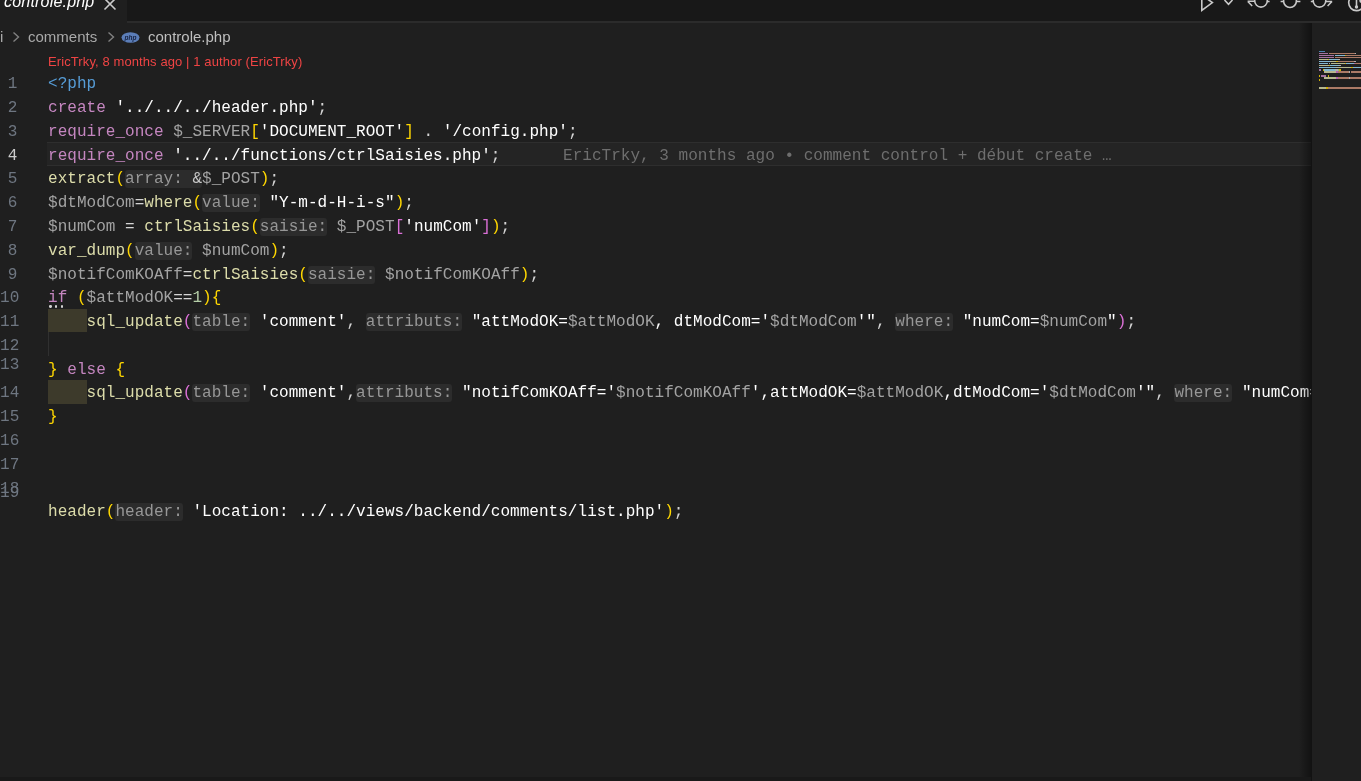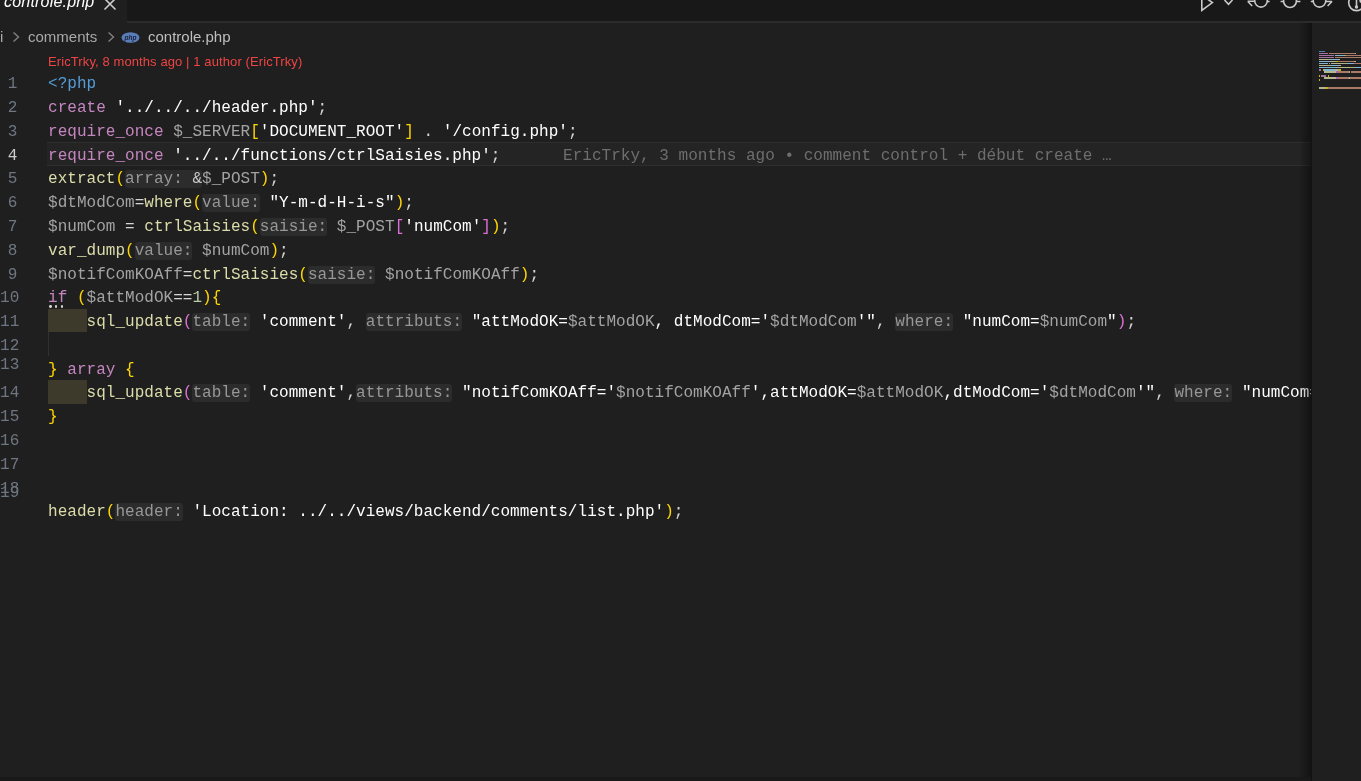--- a/index.html
+++ b/index.html
@@ -88,21 +88,21 @@
 <div class="cl" style="top:120.83px"><i class="k">require_once</i> <i class="v">$_SERVER</i><i class="b1">[</i><i class="s">'DOCUMENT_ROOT'</i><i class="b1">]</i><i class="p"> . </i><i class="s">'/config.php'</i><i class="p">;</i></div>
 <div class="cl" style="top:144.61px"><i class="k">require_once</i> <i class="s">'../../functions/ctrlSaisies.php'</i><i class="p">;</i></div>
 <div class="cl" style="top:168.40px"><i class="f">extract</i><i class="b1">(</i><i class="ih">array: <i class="amp">&amp;</i></i><i class="v">$_POST</i><i class="b1">)</i><i class="p">;</i></div>
 <div class="cl" style="top:192.18px"><i class="v">$dtModCom</i><i class="p">=</i><i class="f">where</i><i class="b1">(</i><i class="ih">value:</i> <i class="s">"Y-m-d-H-i-s"</i><i class="b1">)</i><i class="p">;</i></div>
 <div class="cl" style="top:215.96px"><i class="v">$numCom</i><i class="p"> = </i><i class="f">ctrlSaisies</i><i class="b1">(</i><i class="ih">saisie:</i> <i class="v">$_POST</i><i class="b2">[</i><i class="s">'numCom'</i><i class="b2">]</i><i class="b1">)</i><i class="p">;</i></div>
 <div class="cl" style="top:239.75px"><i class="f">var_dump</i><i class="b1">(</i><i class="ih">value:</i> <i class="v">$numCom</i><i class="b1">)</i><i class="p">;</i></div>
 <div class="cl" style="top:263.53px"><i class="v">$notifComKOAff</i><i class="p">=</i><i class="f">ctrlSaisies</i><i class="b1">(</i><i class="ih">saisie:</i> <i class="v">$notifComKOAff</i><i class="b1">)</i><i class="p">;</i></div>
 <div class="cl" style="top:287.32px"><i class="k">if</i> <i class="b1">(</i><i class="v">$attModOK</i><i class="p">==</i><i class="n">1</i><i class="b1">)</i><i class="b1">{</i></div>
 <div class="cl" style="top:311.10px">    <i class="f">sql_update</i><i class="b2">(</i><i class="ih">table:</i> <i class="s">'comment'</i><i class="p">,</i> <i class="ih">attributs:</i> <i class="s">"attModOK=</i><i class="v">$attModOK</i><i class="s">, dtModCom='</i><i class="v">$dtModCom</i><i class="s">'"</i><i class="p">,</i> <i class="ih">where:</i> <i class="s">"numCom=</i><i class="v">$numCom</i><i class="s">"</i><i class="b2">)</i><i class="p">;</i></div>
 <div class="cl" style="top:334.88px"></div>
-<div class="cl" style="top:358.67px"><i class="b1">}</i> <i class="k">array</i> <i class="b1">{</i></div>
+<div class="cl" style="top:358.67px"><i class="b1">}</i> <i class="k">else</i> <i class="b1">{</i></div>
 <div class="cl" style="top:382.45px">    <i class="f">sql_update</i><i class="b2">(</i><i class="ih">table:</i> <i class="s">'comment'</i><i class="p">,</i><i class="ih">attributs:</i> <i class="s">"notifComKOAff='</i><i class="v">$notifComKOAff</i><i class="s">'</i><i class="s">,attModOK=</i><i class="v">$attModOK</i><i class="s">,dtModCom='</i><i class="v">$dtModCom</i><i class="s">'"</i><i class="p">,</i> <i class="ih">where:</i> <i class="s">"numCom=</i></div>
 <div class="cl" style="top:406.24px"><i class="b1">}</i></div>
 <div class="cl" style="top:430.02px"></div>
 <div class="cl" style="top:453.80px"></div>
 <div class="cl" style="top:477.59px"></div>
 <div class="cl" style="top:501.37px"><i class="f">header</i><i class="b1">(</i><i class="ih">header:</i> <i class="s">'Location: ../../views/backend/comments/list.php'</i><i class="b1">)</i><i class="p">;</i></div>
 
 <div class="mono" style="position:absolute;left:563px;top:144.61px;height:23.78px;line-height:23.78px;font-size:16px;letter-spacing:.025px;color:#6e6e6e;white-space:pre">EricTrky, 3 months ago • comment control + début create …</div>
 
 <div style="position:absolute;left:1299px;top:23px;width:12.5px;height:758px;background:linear-gradient(to right, rgba(0,0,0,0), rgba(0,0,0,0.45))"></div>

